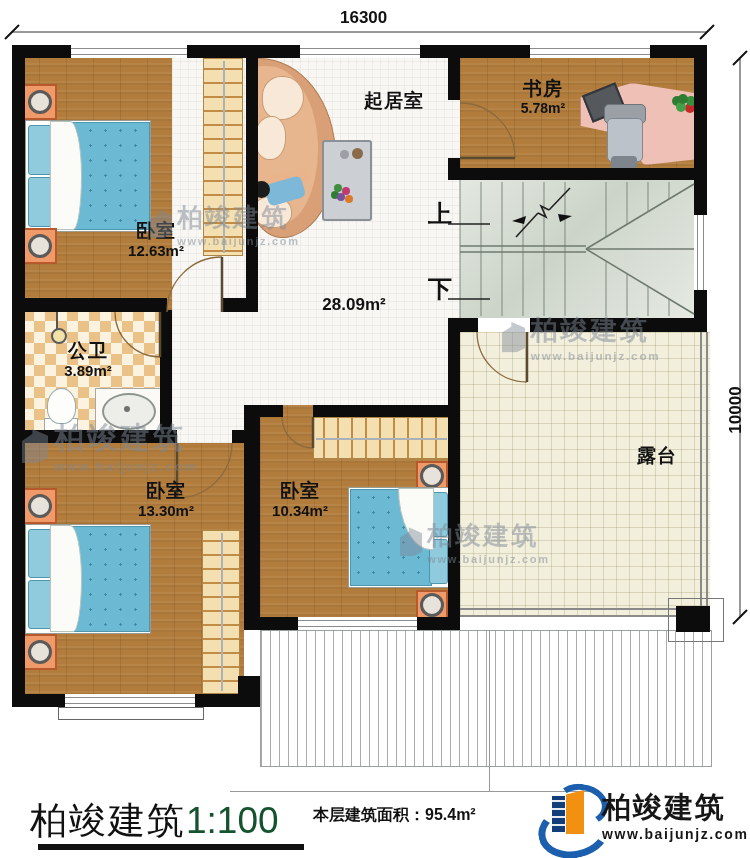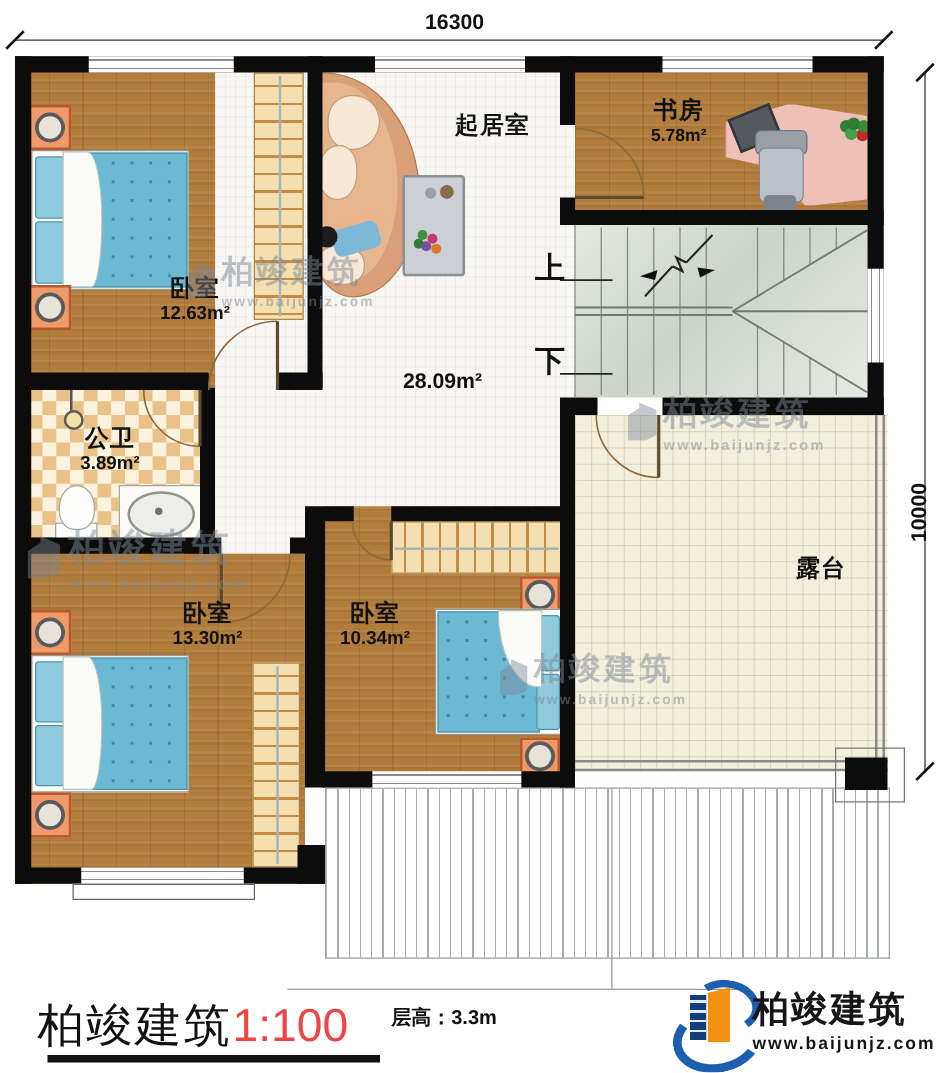--- a/index.html
+++ b/index.html
@@ -44,21 +44,21 @@
   .dimtext{font-size:17px;font-weight:bold;color:#111;}
   .stair-label{position:absolute;transform:translate(-50%,-50%);font-size:24px;font-weight:bold;color:#111;}
   
   .wm{position:absolute;display:flex;align-items:center;gap:6px;color:rgba(125,135,150,.5);pointer-events:none;}
   .wm .wm-ico{width:26px;height:34px;background:rgba(125,135,150,.45);clip-path:polygon(0 100%,0 35%,40% 15%,40% 0,100% 20%,100% 85%,60% 100%);}
   .wm .wm-name{font-size:30px;font-weight:bold;letter-spacing:3px;}
   .wm .wm-url{font-size:13px;font-weight:bold;letter-spacing:2px;}
   
   .titlewrap{position:absolute;left:30px;top:796px;}
   .title-main{font-size:37px;color:#111;letter-spacing:2px;}
-  .title-scale{font-size:37px;color:#ef4444;}
+  .title-scale{font-size:37px;color:#14532d;}
   .title-underline{position:absolute;left:38px;top:844px;width:266px;height:6px;background:#111;}
   .specs{position:absolute;left:313px;top:803px;font-size:16px;font-weight:bold;color:#111;line-height:1.55;}
   
   .logo{position:absolute;left:536px;top:784px;width:212px;height:70px;}
   .logo-name{position:absolute;left:66px;top:4px;font-size:29px;font-weight:bold;color:#161616;letter-spacing:2px;}
   .logo-url{position:absolute;left:66px;top:42px;font-size:14px;font-weight:bold;color:#161616;letter-spacing:1.6px;}
   .logo-arc1{position:absolute;left:2px;top:20px;width:58px;height:40px;border:7px solid transparent;border-bottom-color:#1b5fae;border-left-color:#1b5fae;border-radius:50%;transform:rotate(-12deg);}
   .logo-arc2{position:absolute;left:18px;top:0px;width:42px;height:30px;border:6px solid transparent;border-top-color:#1b5fae;border-right-color:#1b5fae;border-radius:50%;transform:rotate(8deg);}
   .logo-bld1{position:absolute;left:16px;top:12px;width:13px;height:36px;background:#123f7c;background-image:repeating-linear-gradient(180deg,transparent 0 4px,rgba(255,255,255,.9) 4px 6px,transparent 6px 8px);}
   .logo-bld2{position:absolute;left:30px;top:6px;width:18px;height:44px;background:#f29111;clip-path:polygon(0 10%,100% 0,100% 100%,0 100%);}
@@ -322,21 +322,21 @@
       <div class="wm-name">柏竣建筑</div>
       <div class="wm-url">www.baijunjz.com</div>
     </div>
   </div>
 
   <div class="titlewrap">
     <span class="title-main">柏竣建筑</span><span class="title-scale">1:100</span>
   </div>
   <div class="title-underline"></div>
   <div class="specs">
-    <div><span>层高：</span><span>3.3m</span></div>
+    <div><span>本层建筑面积：</span><span>95.4m²</span></div>
   </div>
 
   <div class="logo">
     <div class="logo-arc1"></div>
     <div class="logo-bld1"></div>
     <div class="logo-bld2"></div>
     <div class="logo-arc2"></div>
     <div class="logo-name">柏竣建筑</div>
     <div class="logo-url">www.baijunjz.com</div>
   </div>

